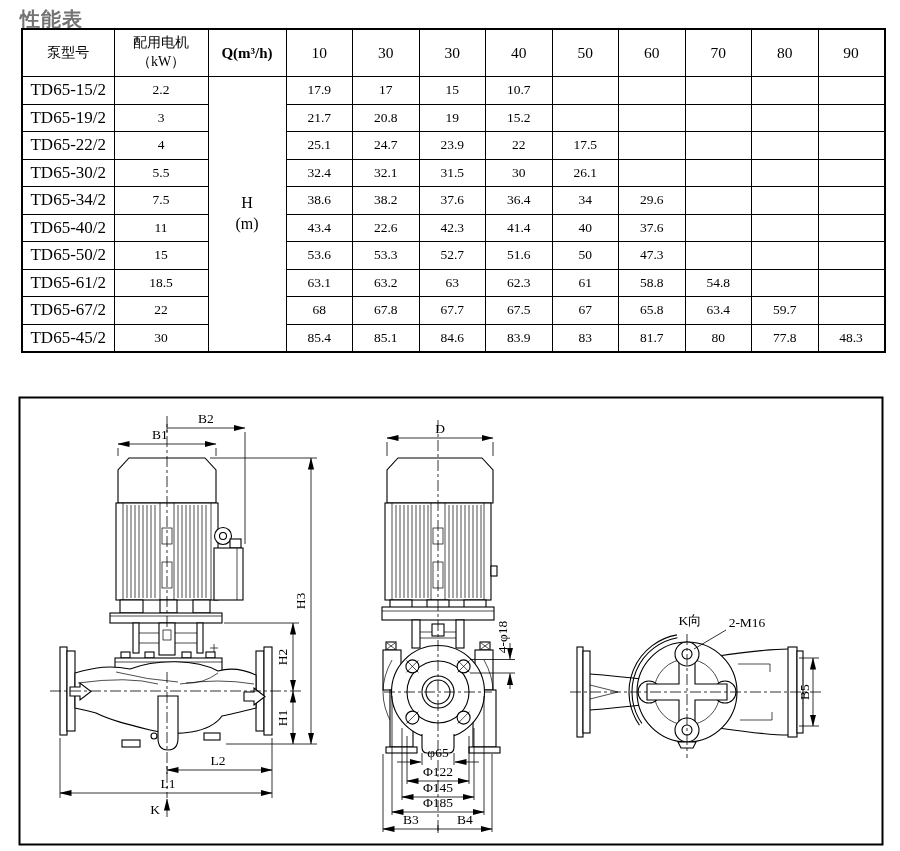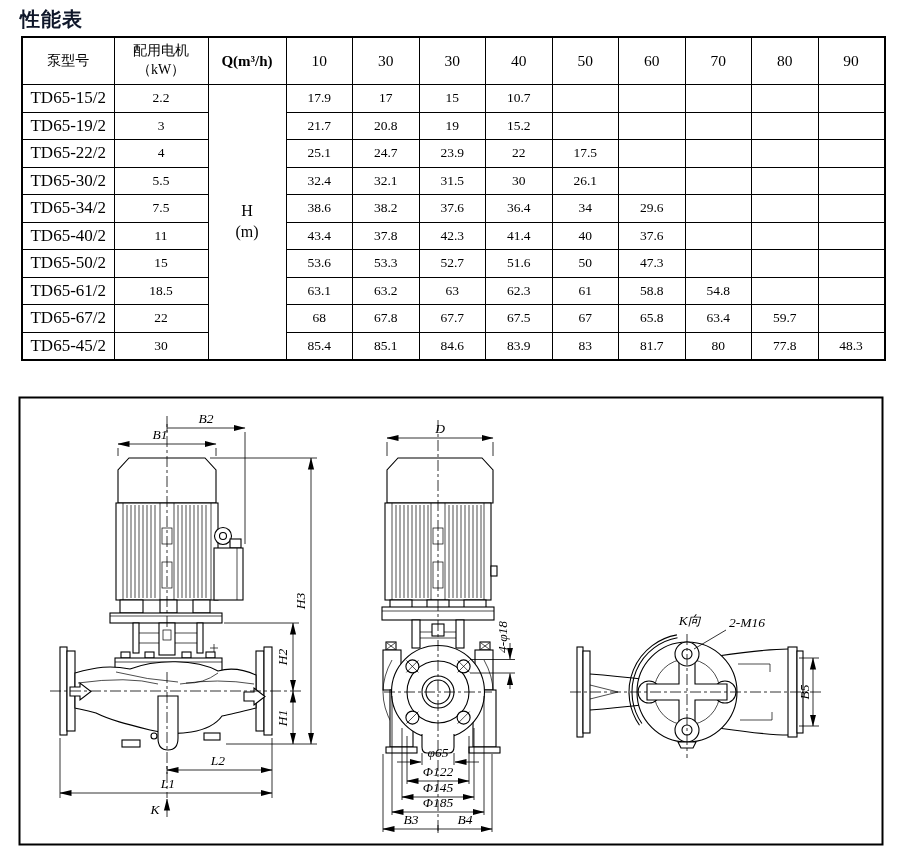--- a/index.html
+++ b/index.html
@@ -1,27 +1,27 @@
 <!DOCTYPE html>
 <html><head>
 <meta charset="utf-8">
 <style>
   html,body{margin:0;padding:0;background:#fff;}
   body{width:900px;height:851px;position:relative;font-family:"Liberation Serif",serif;color:#000;overflow:hidden;}
-  .page-title{position:absolute;left:20px;top:6px;font-family:"Liberation Sans",sans-serif;font-weight:bold;font-size:20px;letter-spacing:1px;color:#0f172a;}
-  table.perf{position:absolute;left:21px;top:36px;width:863px;border-collapse:collapse;table-layout:fixed;border:2px solid #000;}
+  .page-title{position:absolute;left:20px;top:6px;font-family:"Liberation Sans",sans-serif;font-weight:bold;font-size:20px;letter-spacing:1px;color:#737373;}
+  table.perf{position:absolute;left:21px;top:28px;width:863px;border-collapse:collapse;table-layout:fixed;border:2px solid #000;}
   table.perf th,table.perf td{border:1px solid #000;text-align:center;vertical-align:middle;padding:0;font-weight:normal;color:#000;}
   table.perf thead th{height:46px;font-size:14px;}
   table.perf thead th.qhead{font-size:15px;font-weight:bold;}
   table.perf thead th .two{line-height:1.35;font-family:Liberation Serif, serif;}
   table.perf thead th.flow{font-size:15.5px;}
   table.perf tbody td{height:26.5px;font-size:13.5px;}
   table.perf tbody td.model{font-size:17px;}
   table.perf tbody td.hcell{font-size:16px;line-height:1.3;}
-  .diagram-wrap{position:absolute;left:18px;top:396px;width:866px;height:339px;font-style:italic;}
+  .diagram-wrap{position:absolute;left:18px;top:396px;width:866px;height:339px;}
   svg{display:block;}
   .ln{fill:none;stroke:#000;stroke-width:1.1;}
   .fw{fill:#fff;stroke:#000;stroke-width:1.1;}
   .thin{fill:none;stroke:#000;stroke-width:0.7;}
   .dim{fill:none;stroke:#000;stroke-width:0.8;}
   .cl{fill:none;stroke:#000;stroke-width:0.8;stroke-dasharray:11 3 3 3;}
   text.lbl{font-family:"Liberation Serif",serif;font-size:13.5px;fill:#000;}
 </style>
 </head>
 <body>
@@ -129,21 +129,21 @@
         <td>34</td>
         <td>29.6</td>
         <td></td>
         <td></td>
         <td></td>
       </tr>
       <tr>
         <td class="model">TD65-40/2</td>
         <td>11</td>
         <td>43.4</td>
-        <td>37.8</td>
+        <td>22.6</td>
         <td>42.3</td>
         <td>41.4</td>
         <td>40</td>
         <td>37.6</td>
         <td></td>
         <td></td>
         <td></td>
       </tr>
       <tr>
         <td class="model">TD65-50/2</td>

